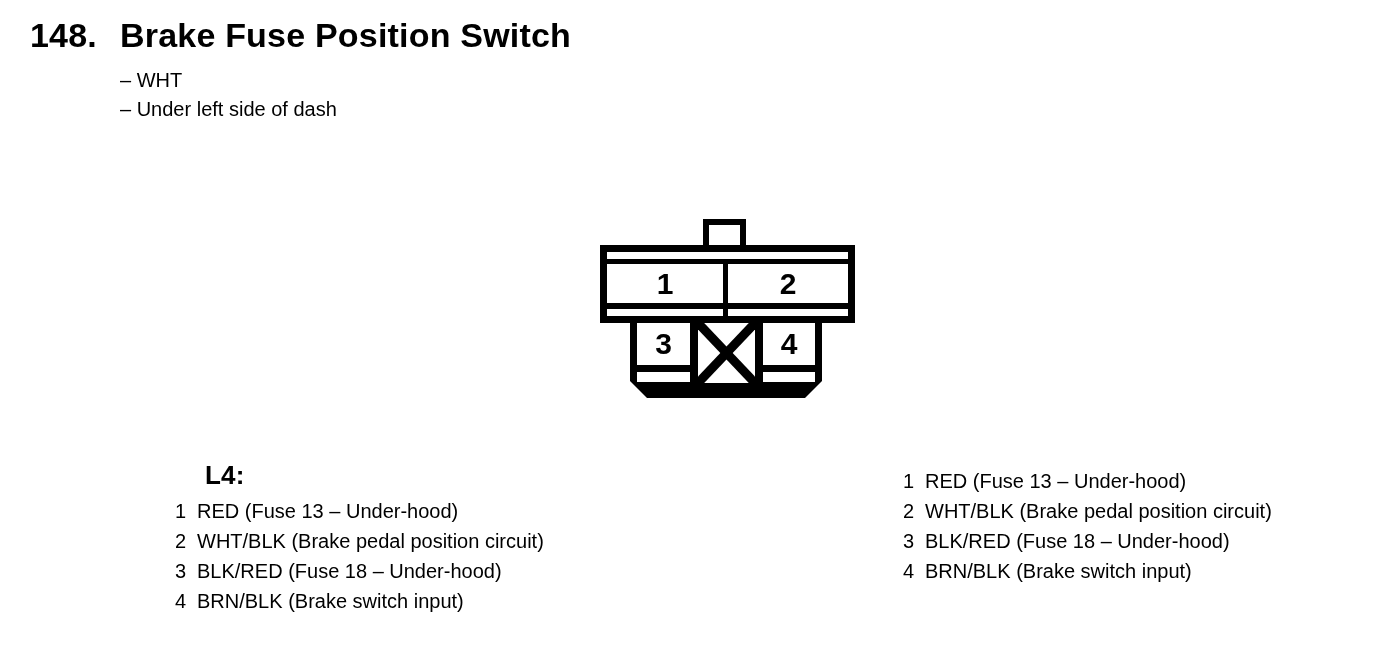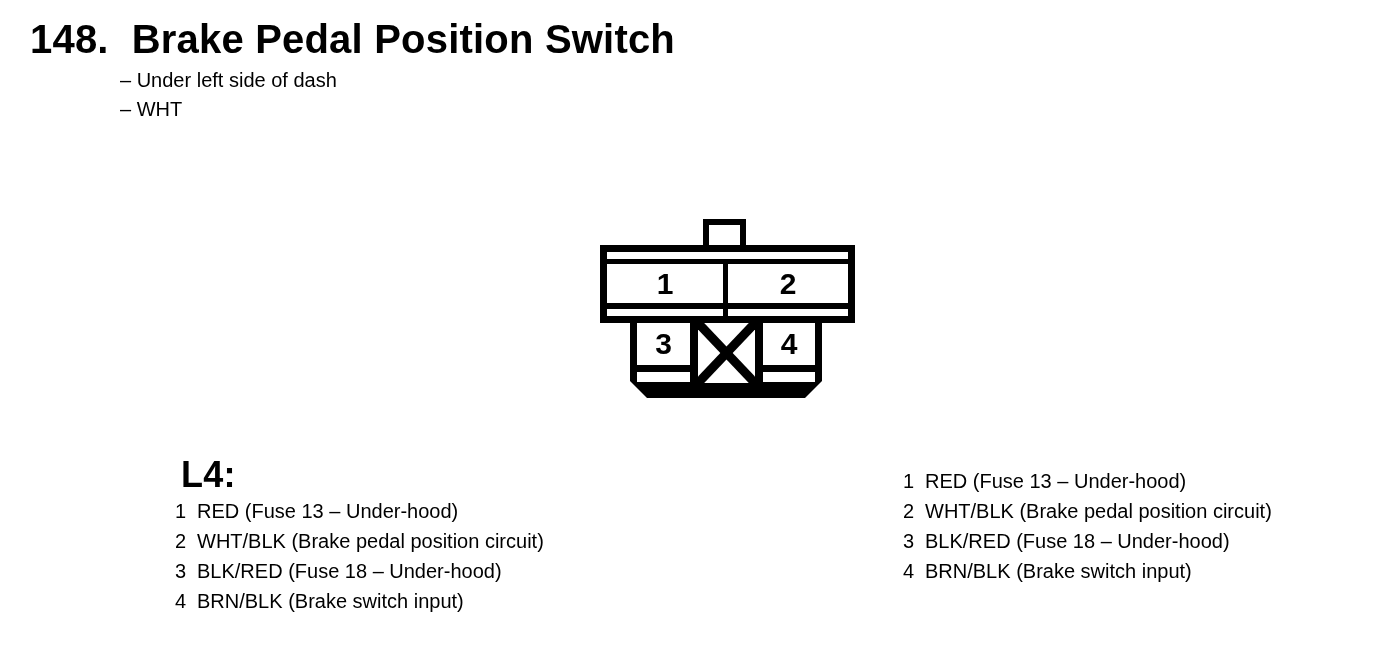--- a/index.html
+++ b/index.html
@@ -1,21 +1,21 @@
 <!DOCTYPE html>
 <html><head>
 <meta charset="utf-8">
 <style>
   * { margin:0; padding:0; box-sizing:border-box; }
   html,body { width:1376px; height:654px; background:#ffffff; overflow:hidden; }
   body { font-family:"Liberation Sans", sans-serif; color:#000; position:relative; }
 
   
   .title-row { position:absolute; left:30px; top:16px; display:flex; font-weight:bold;
-               font-size:40px; line-height:1.15; letter-spacing:0.2px; }
+               font-size:34px; line-height:1.15; letter-spacing:0.2px; }
   .title-num { margin-right:23px; }
   .bullets { position:absolute; left:120px; top:66px; font-size:20px; line-height:29px; }
 
   
   .connector { position:absolute; left:600px; top:219px; width:255px; height:179px; }
   .tab { position:absolute; left:103px; top:0; width:43px; height:27px;
          border:6px solid #000; border-bottom:none; background:#fff; }
   .mainbody { position:absolute; left:0; top:26px; width:255px; height:78px; background:#000; }
   .mainbody .white { position:absolute; background:#fff; }
   .m-top-strip { left:7px; top:7px; width:241px; height:7px; }
@@ -35,36 +35,36 @@
   .l-strip4 { left:133px; top:49px; width:52px; height:10px; }
 
   .cavity { display:flex; align-items:center; justify-content:center;
             font-weight:bold; font-size:30px; }
   .l-xbox svg { display:block; width:100%; height:100%; }
 
   
   .pinout { position:absolute; top:460px; font-size:20px; }
   .pinout-l4 { left:175px; }
   .pinout-v6 { left:903px; }
-  .pinout h2 { font-size:36px; line-height:30px; font-weight:bold; margin-left:6px; letter-spacing:0.2px; }
+  .pinout h2 { font-size:26px; line-height:30px; font-weight:bold; margin-left:30px; letter-spacing:0.2px; }
   .pinout ul { list-style:none; margin-top:6px; }
   .pinout li { display:flex; line-height:30px; }
   .pin-num { width:12px; margin-right:10px; text-align:left; flex:0 0 auto; }
 </style>
 </head>
 <body>
 
 <div class="title-row">
   <span class="title-num">148.</span>
-  <span>Brake Pedal Position Switch</span>
+  <span>Brake Fuse Position Switch</span>
 </div>
 
 <div class="bullets">
+  <div>– WHT</div>
   <div>– Under left side of dash</div>
-  <div>– WHT</div>
 </div>
 
 <div class="connector">
   <div class="tab"></div>
 
   <div class="mainbody">
     <div class="white m-top-strip"></div>
     <div class="white m-cell1 cavity">1</div>
     <div class="white m-cell2 cavity">2</div>
     <div class="white m-strip-l"></div>

